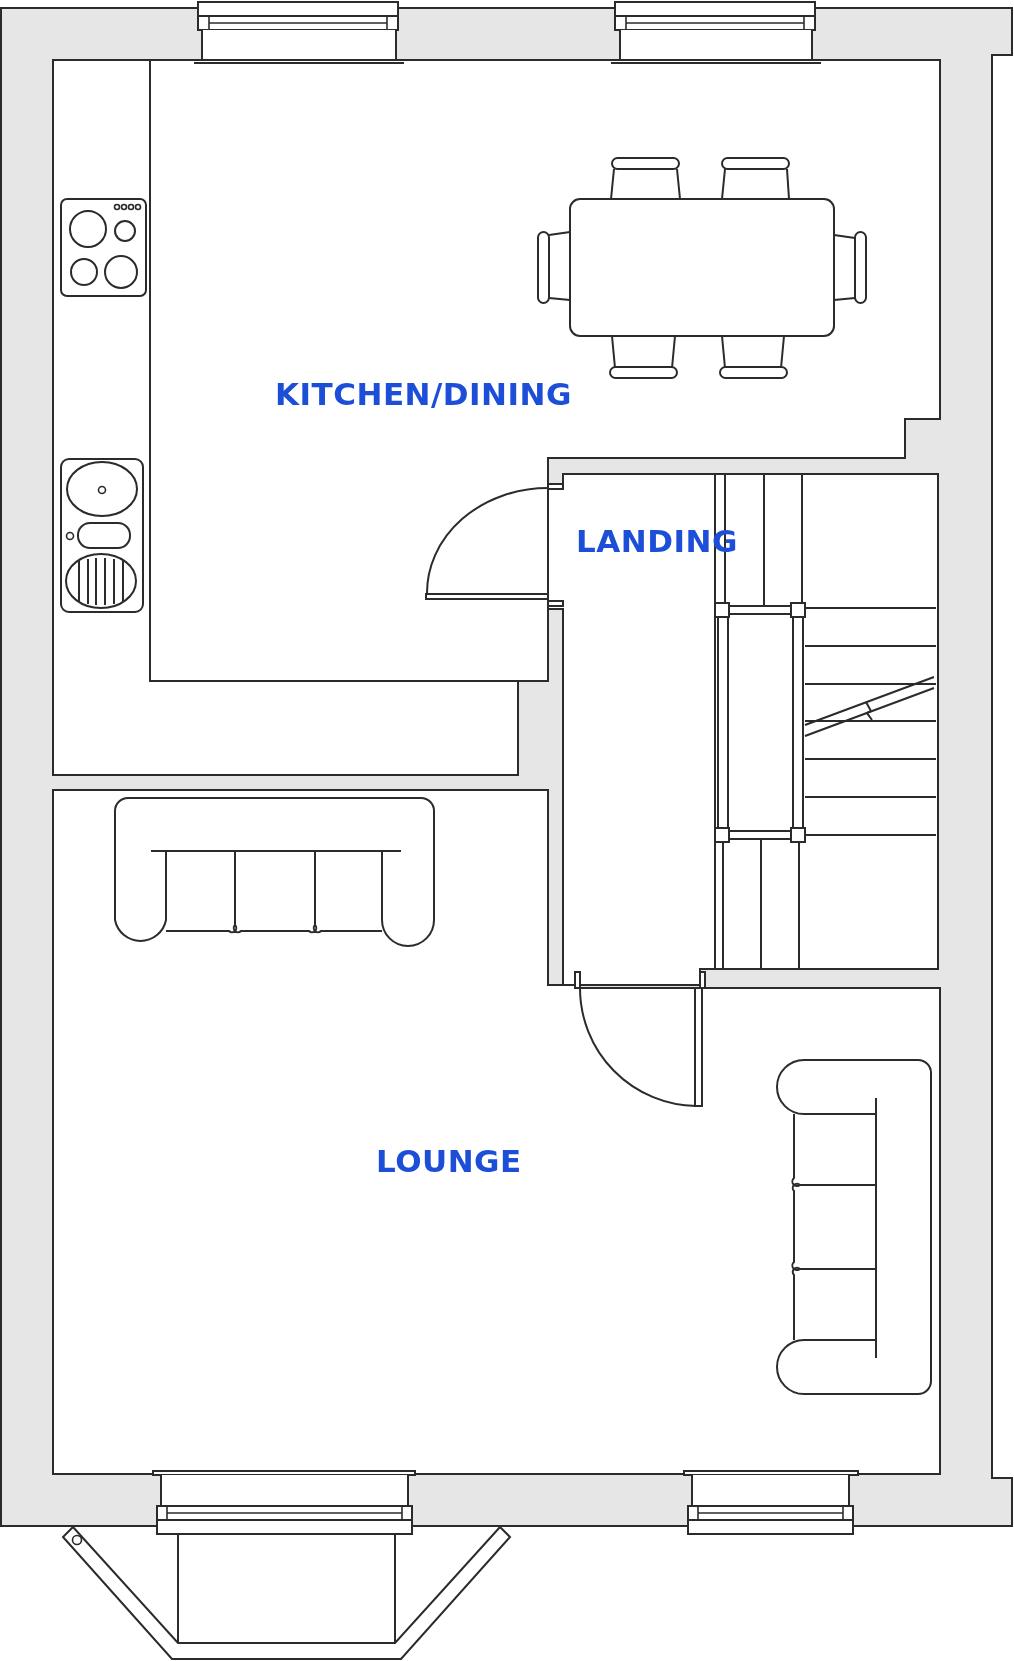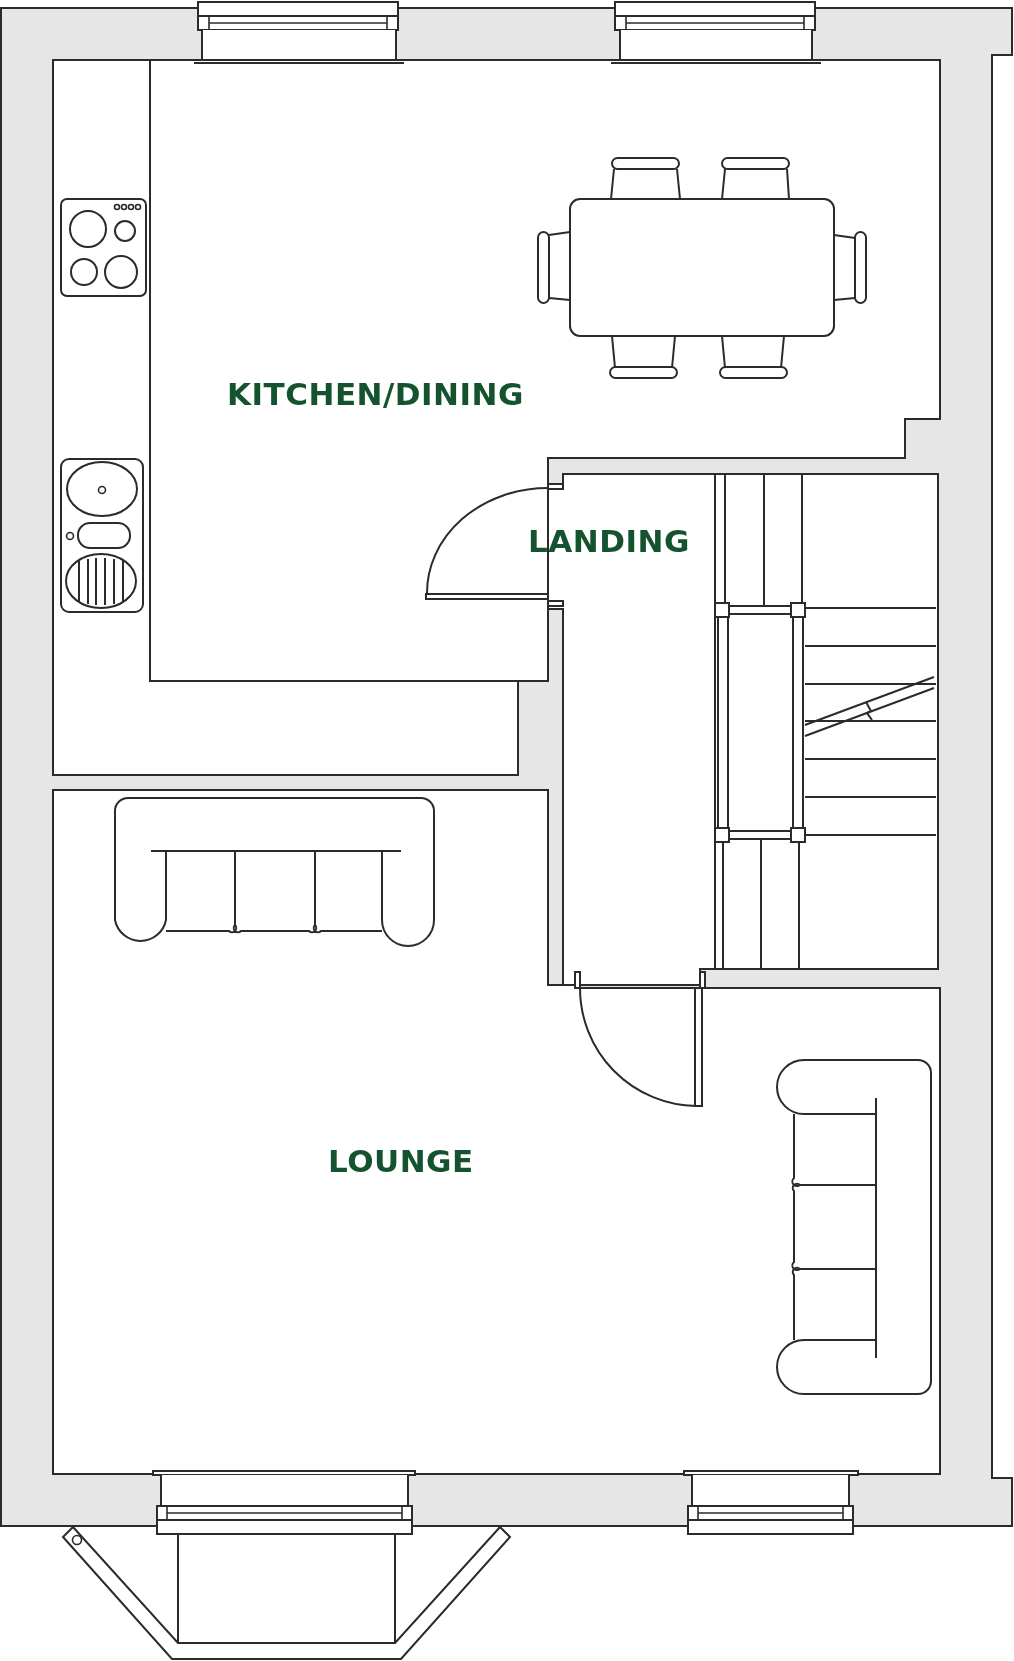--- a/index.html
+++ b/index.html
@@ -7,24 +7,25 @@
   svg { position: absolute; left: 0; top: 0; }
   .wall { fill: #e6e6e6; stroke: #2b2b2b; stroke-width: 2; }
   .room { fill: #ffffff; stroke: #2b2b2b; stroke-width: 2; }
   .ln { fill: none; stroke: #2b2b2b; stroke-width: 2; }
   .ln15 { fill: none; stroke: #2b2b2b; stroke-width: 1.6; }
   .wf { fill: #ffffff; stroke: #2b2b2b; stroke-width: 2; }
   .label {
     position: absolute;
     font-family: "DejaVu Sans", sans-serif;
     font-weight: bold;
-    color: #14532d;
+    color: #1d4ed8;
     letter-spacing: 0.5px;
     white-space: nowrap;
     line-height: 1;
+    margin-left: 48px;
   }
 </style>
 </head>
 <body>
 
 <svg width="1014" height="1661" viewBox="0 0 1014 1661" xmlns="http://www.w3.org/2000/svg">
 
   <g>
     <path class="wall" d="M1 8 H1012 V55 H992 V1478 H1012 V1526 H1 Z"></path>
   </g>

